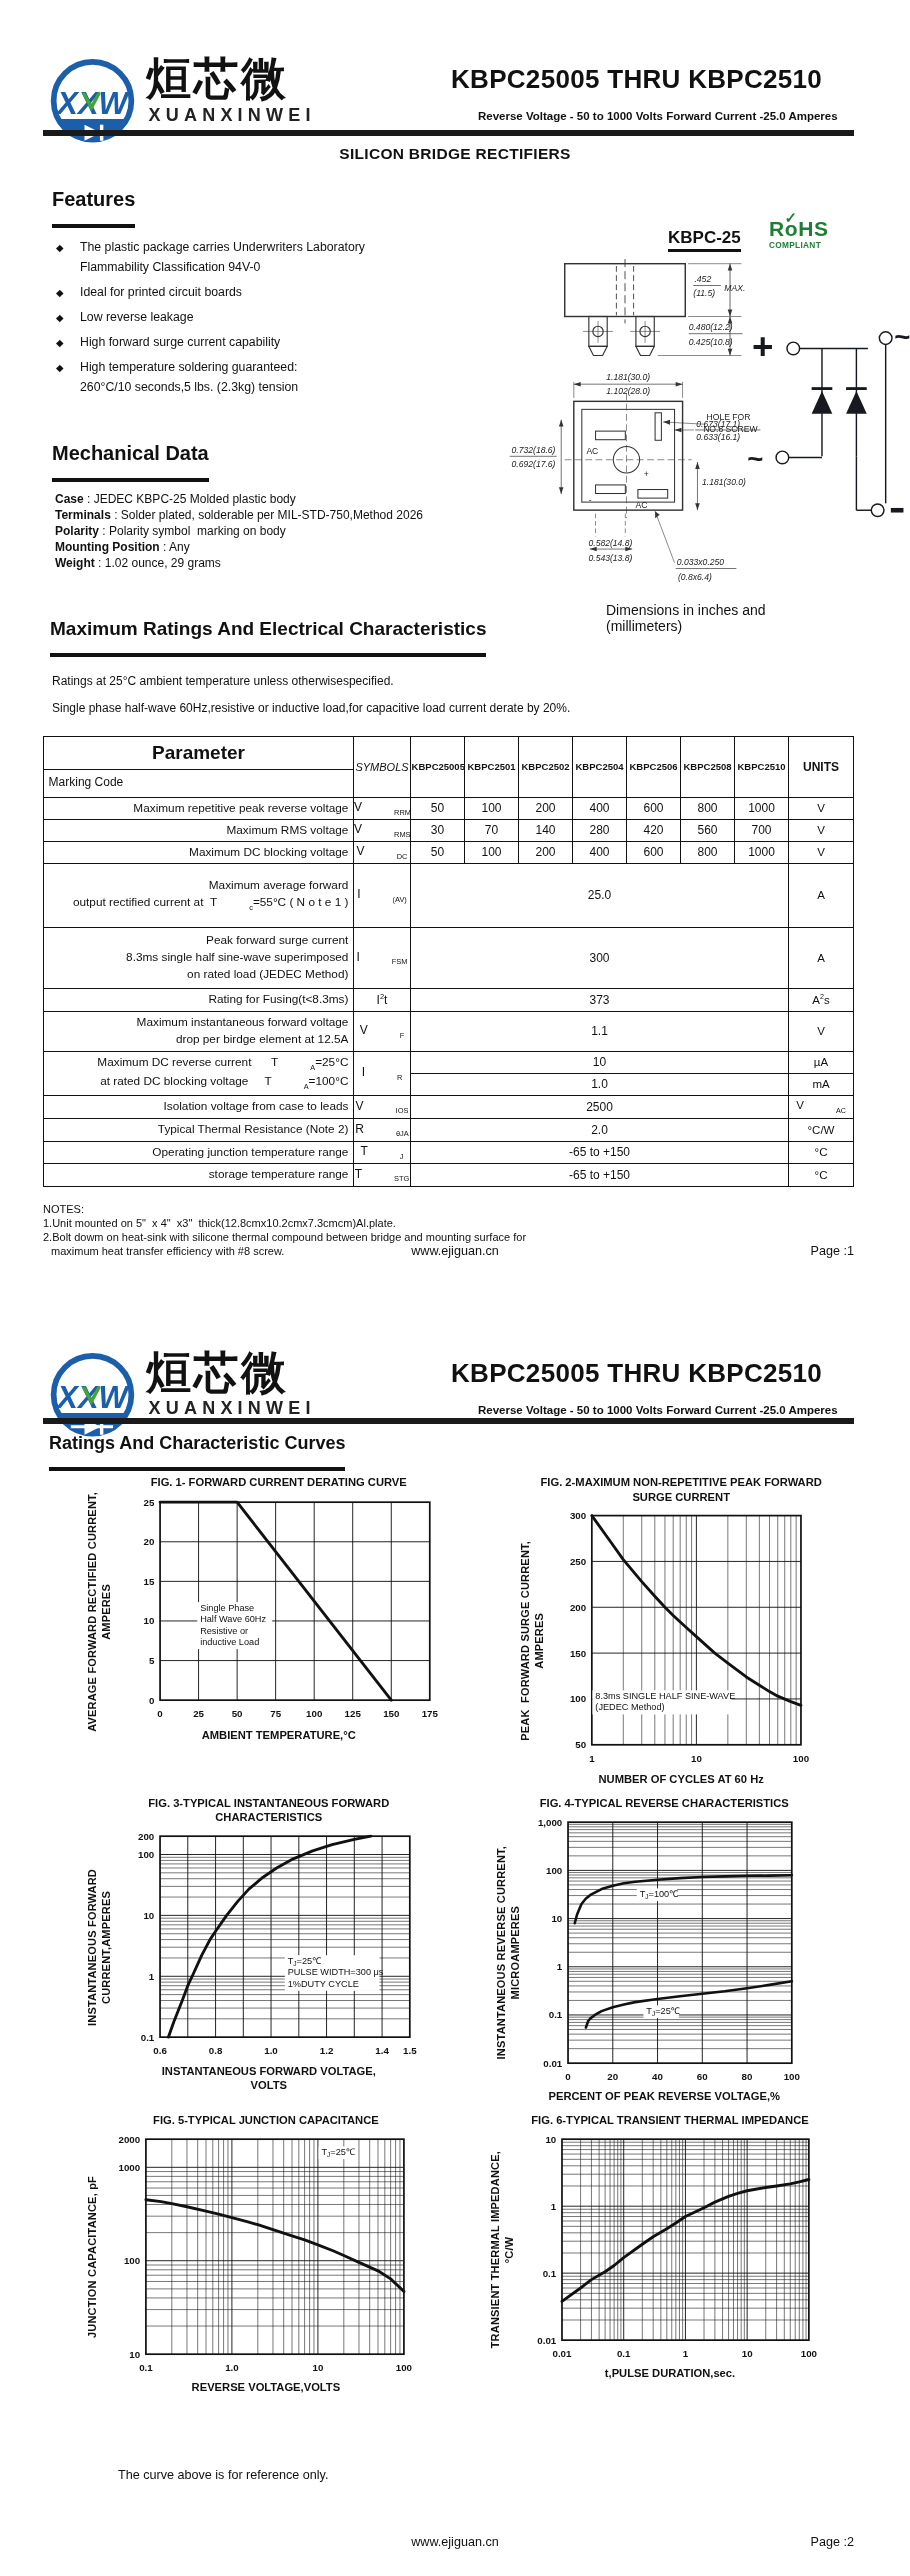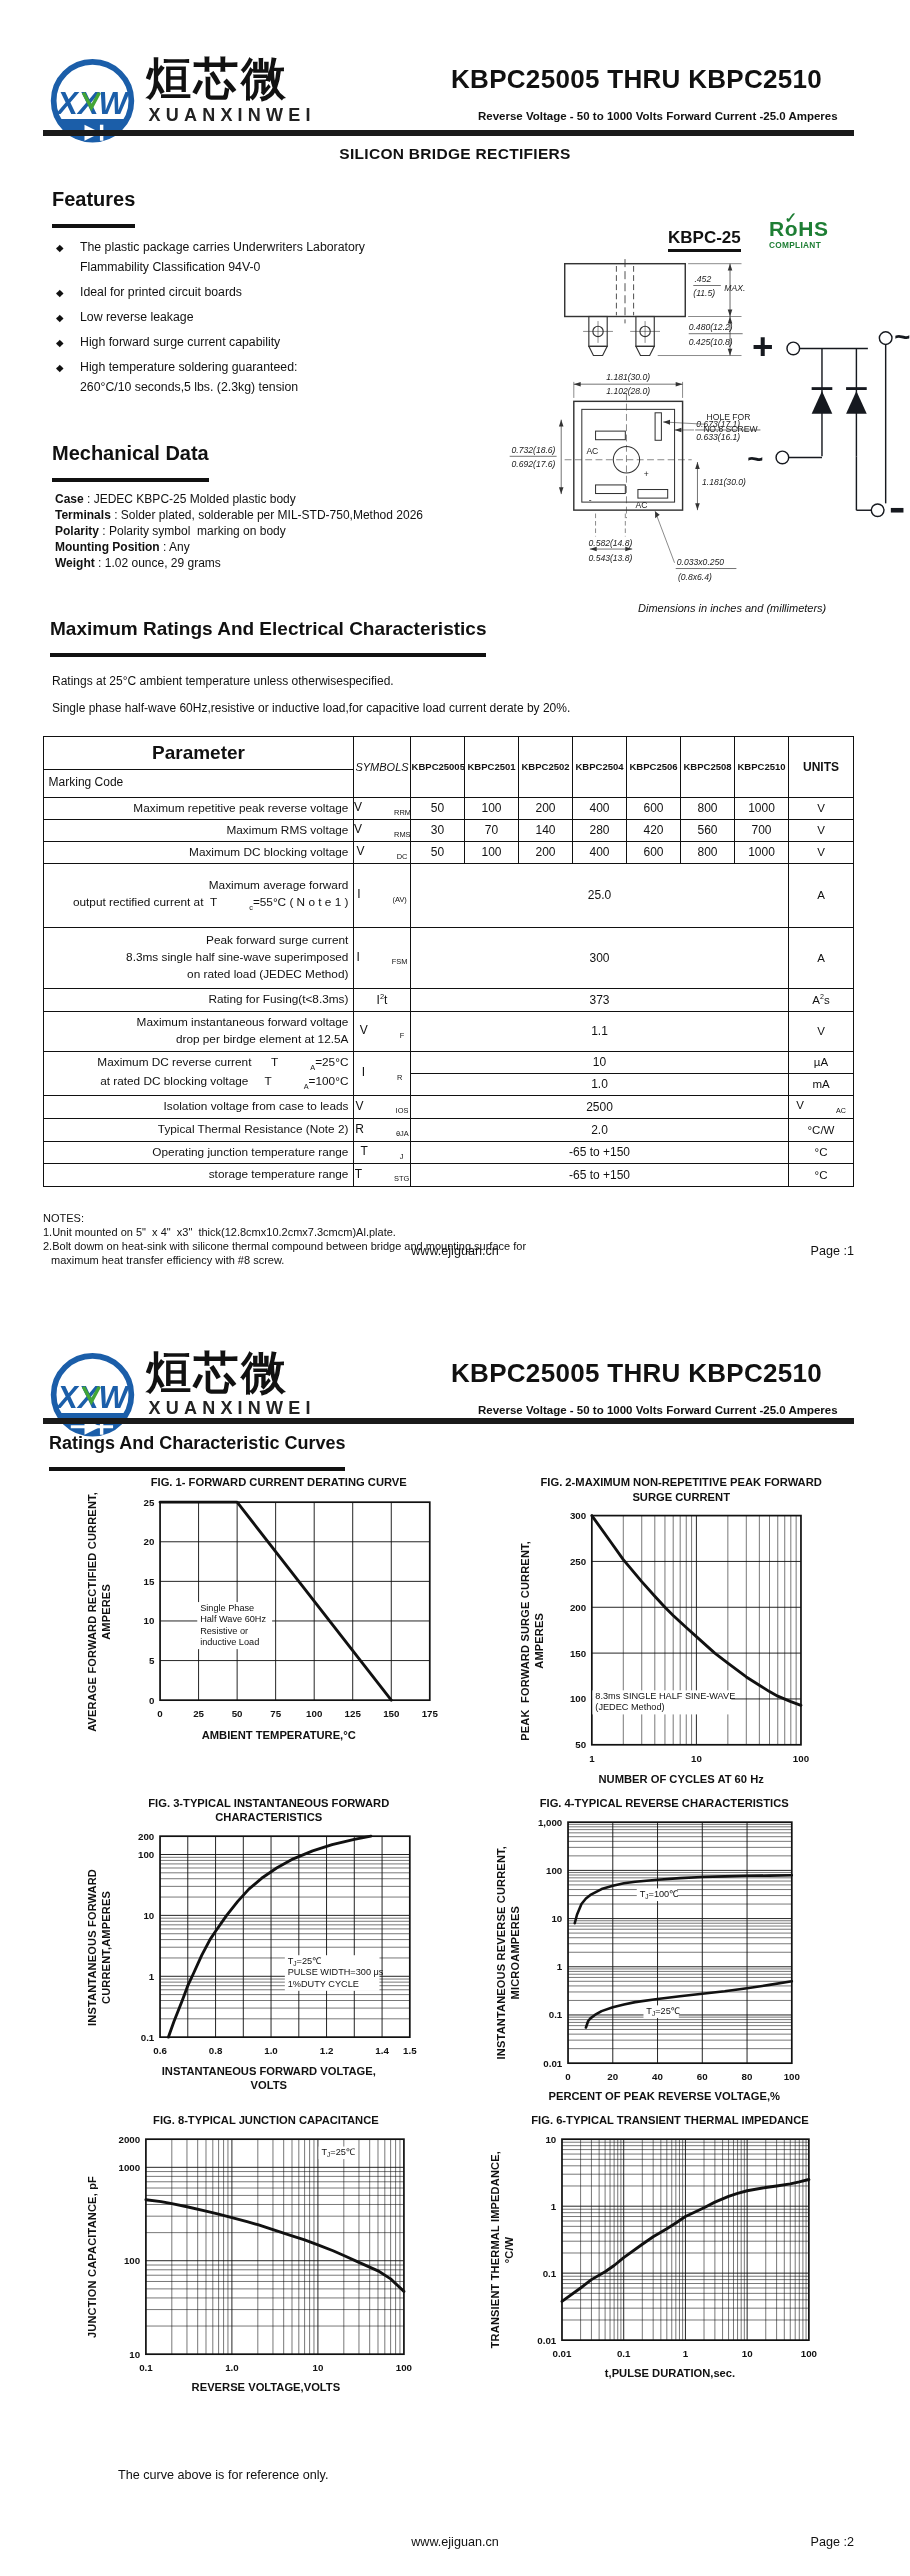--- a/index.html
+++ b/index.html
@@ -34,41 +34,41 @@
 
   
   #kbpc-label { position:absolute; left:668px; top:228px; font-size:17px; font-weight:bold; border-bottom:3.4px solid #111; padding-bottom:1.1px; }
   .rohs { position:absolute; left:769px; top:218px; color:#1e7e34; line-height:1; }
   .rohs .r1 { font-size:21px; font-weight:bold; letter-spacing:0.6px; }
   .rohs .chk { position:absolute; left:15.5px; top:-8px; font-size:15px; font-weight:bold; color:#1e7e34; }
   .rohs .r2 { font-size:8.3px; font-weight:bold; letter-spacing:0.3px; margin-top:1.7px; }
   .drawing text { font-family:"Liberation Sans", sans-serif; }
   .dim { font-size:15px; font-style:italic; fill:#222; }
   .dimb { font-size:15px; fill:#222; }
-  .caption { position:absolute; left:638px; top:602px; font-size:11px; font-style:italic; width:195px; }
+  .caption { position:absolute; left:606px; top:602px; font-size:14px; width:195px; }
 
   
   #maxrat-h { position:absolute; left:50px; top:618px; font-size:19px; border-bottom-width:4px; }
   .rat-note1 { position:absolute; left:52px; top:674px; font-size:12px; }
   .rat-note2 { position:absolute; left:52px; top:701px; font-size:12px; }
   .table-wrap { position:absolute; left:43px; top:736px; width:811px; }
   table { border-collapse:collapse; table-layout:fixed; width:810px; border:1.7px solid #111; }
   th, td { border:1.1px solid #111; color:#111; overflow:hidden; }
   .th-param { padding:0; vertical-align:top; }
   .pt { font-size:19px; font-weight:bold; text-align:center; border-bottom:1.1px solid #111; padding:4.6px 0 5.7px; }
   .mk { text-align:left; font-size:12px; font-weight:normal; padding:4.6px 4.6px 8px; }
   .th-sym { font-style:italic; font-weight:normal; font-size:11px; text-align:center; }
   .th-dev { font-size:9.5px; font-weight:bold; text-align:center; padding:0 0.6px; }
   .th-units { font-size:12px; font-weight:bold; text-align:center; }
   td.param { font-size:11.8px; text-align:right; padding:1.7px 4.6px; line-height:1.45; }
   td.sym { font-size:12px; text-align:center; }
   td.val { font-size:12px; text-align:center; }
   td.unit { font-size:11.5px; text-align:center; }
   sub { font-size:62%;padding-left:32px; } sup { font-size:62%; }
-  .notes { margin-top:24px; font-size:11px; line-height:1.28; }
+  .notes { margin-top:15px; font-size:11px; line-height:1.28; }
   .notes div:last-child { padding-left:8px; }
 
   .p-footer { position:absolute; left:0; width:100%; }
   #footer1 { top:1244px; } 
   .site { position:absolute; left:0; width:100%; text-align:center; font-size:12.6px; }
   .pageno { position:absolute; right:56px; top:0; font-size:12.6px; }
 
   
   #rcc-h { position:absolute; left:49px; top:96px; font-size:18px; border-bottom-width:4px; }
   .charts-wrap { position:absolute; left:34px; top:138px; width:861px; }
@@ -651,21 +651,21 @@
               <text class="ann" x="204.8" y="146.43872536725354">T<tspan font-size="11.5" dy="4">J</tspan><tspan dy="-4">​</tspan>=100℃</text>
               <rect x="211.5" y="335.2200988781252" width="61.599999999999994" height="22" fill="#fff"></rect>
               <text class="ann" x="216.5" y="350.2200988781252">T<tspan font-size="11.5" dy="4">J</tspan><tspan dy="-4">​</tspan>=25℃</text>
             </svg>
         </div>
         <div class="xlab">PERCENT OF PEAK REVERSE VOLTAGE,%</div>
       </div>
     </div>
     <div class="charts-row">
       <div class="fig">
-        <div class="fig-title">FIG. 8-TYPICAL JUNCTION CAPACITANCE</div>
+        <div class="fig-title">FIG. 5-TYPICAL JUNCTION CAPACITANCE</div>
         <div class="fig-body">
           <div class="ylab">JUNCTION CAPACITANCE, pF</div>
           <svg viewBox="0 0 558 443" width="320" height="254">
               <line x1="125.2" y1="16" x2="125.2" y2="391" stroke="#111" stroke-width="1"></line>
               <line x1="151.6" y1="16" x2="151.6" y2="391" stroke="#111" stroke-width="1"></line>
               <line x1="170.3" y1="16" x2="170.3" y2="391" stroke="#111" stroke-width="1"></line>
               <line x1="184.8" y1="16" x2="184.8" y2="391" stroke="#111" stroke-width="1"></line>
               <line x1="196.7" y1="16" x2="196.7" y2="391" stroke="#111" stroke-width="1"></line>
               <line x1="206.8" y1="16" x2="206.8" y2="391" stroke="#111" stroke-width="1"></line>
               <line x1="215.5" y1="16" x2="215.5" y2="391" stroke="#111" stroke-width="1"></line>

